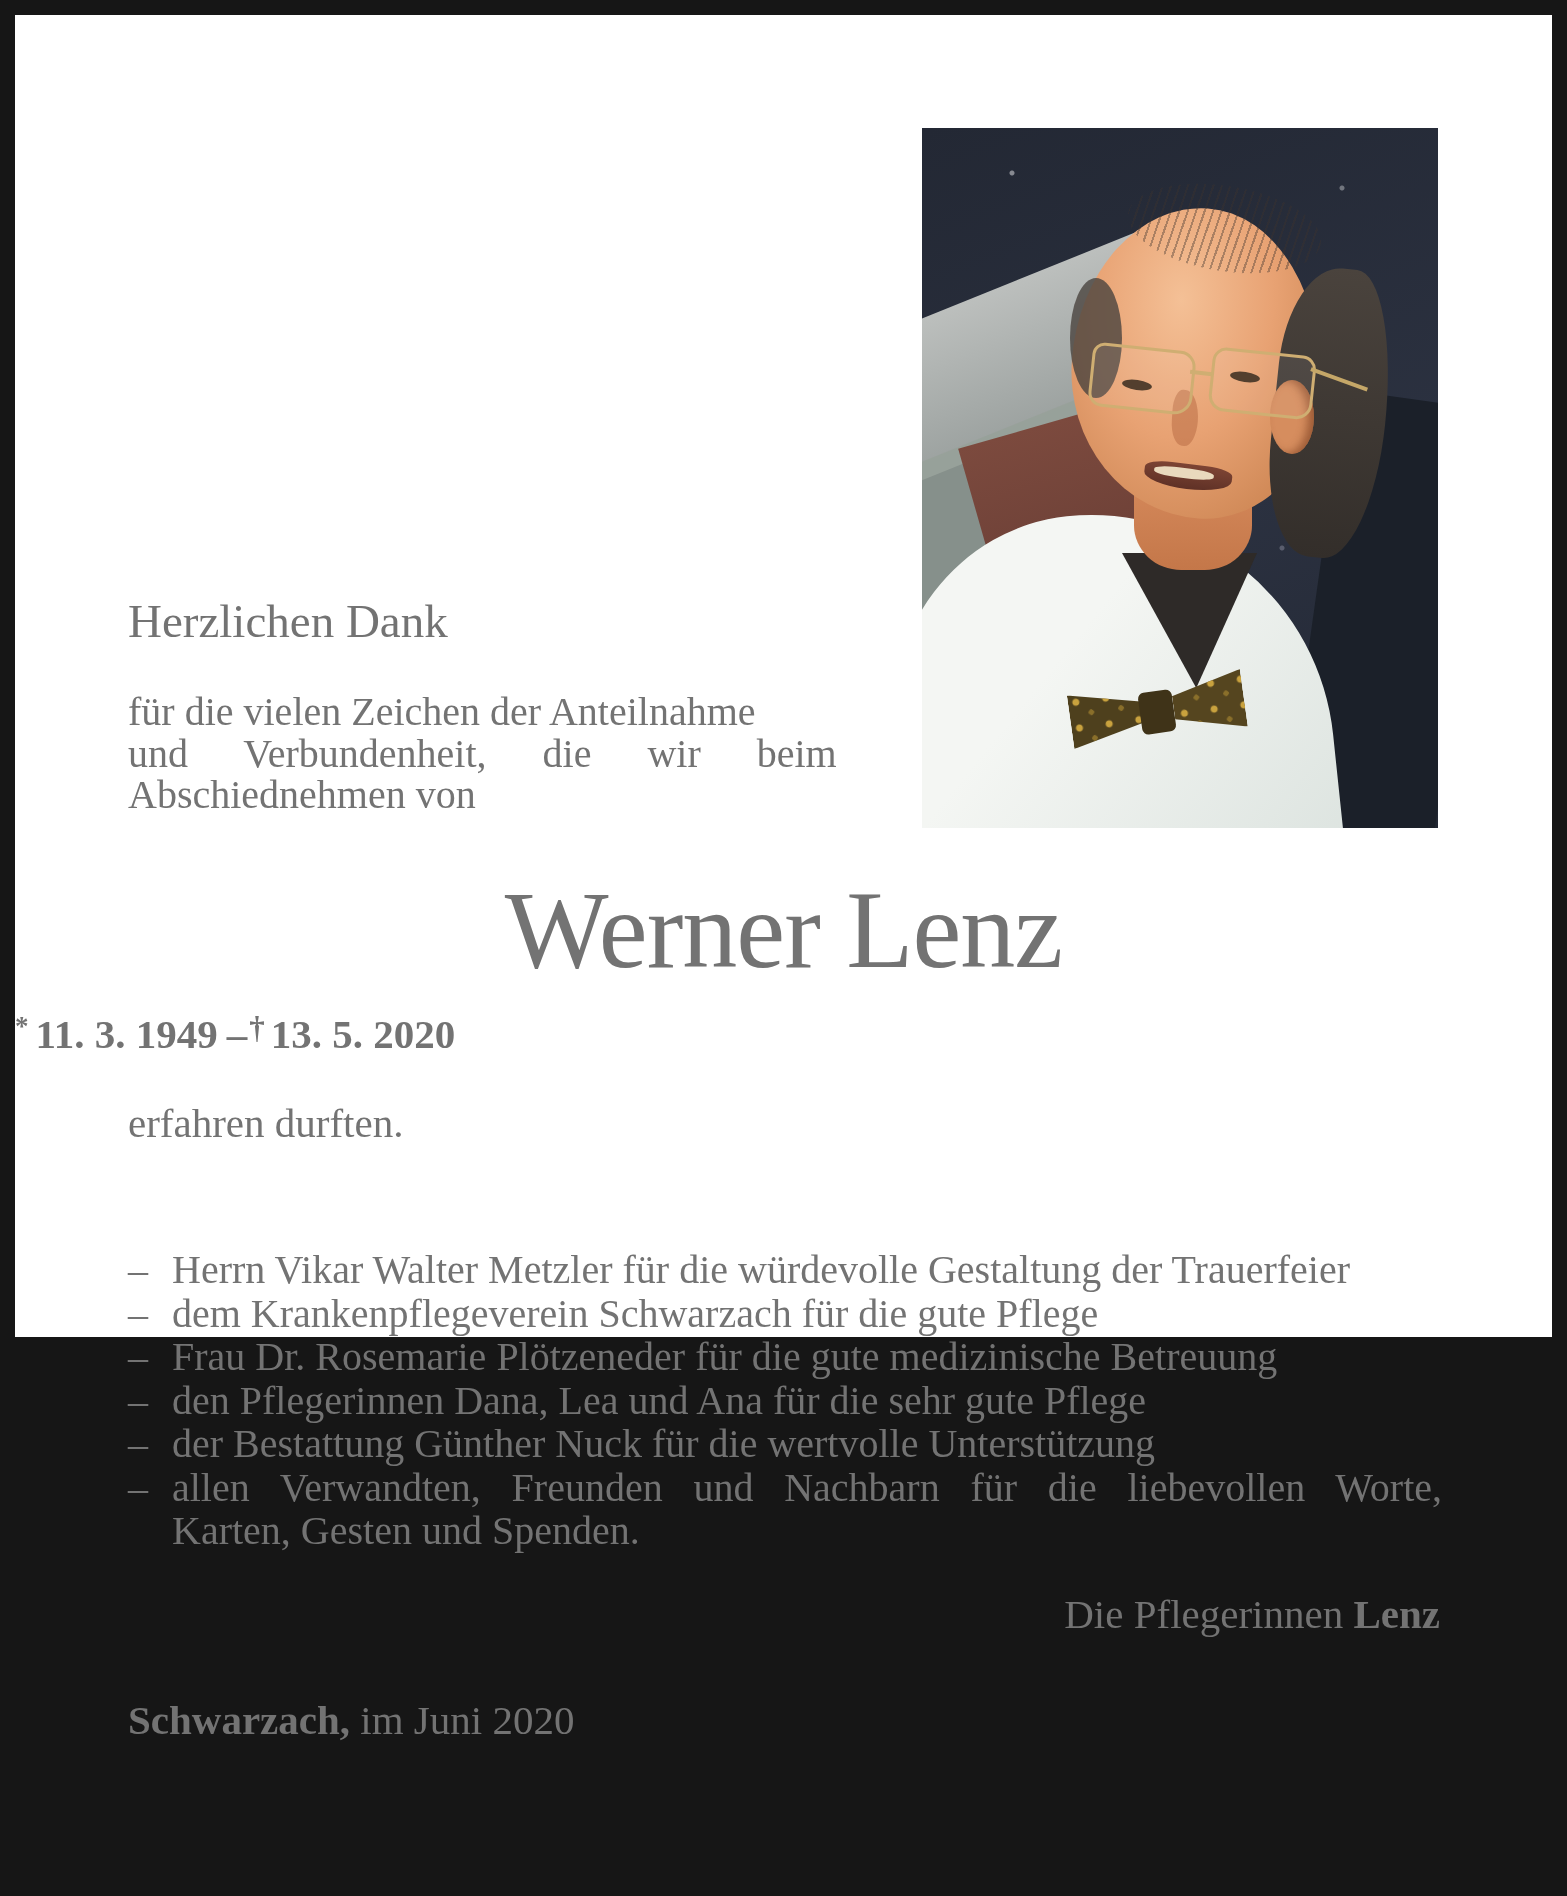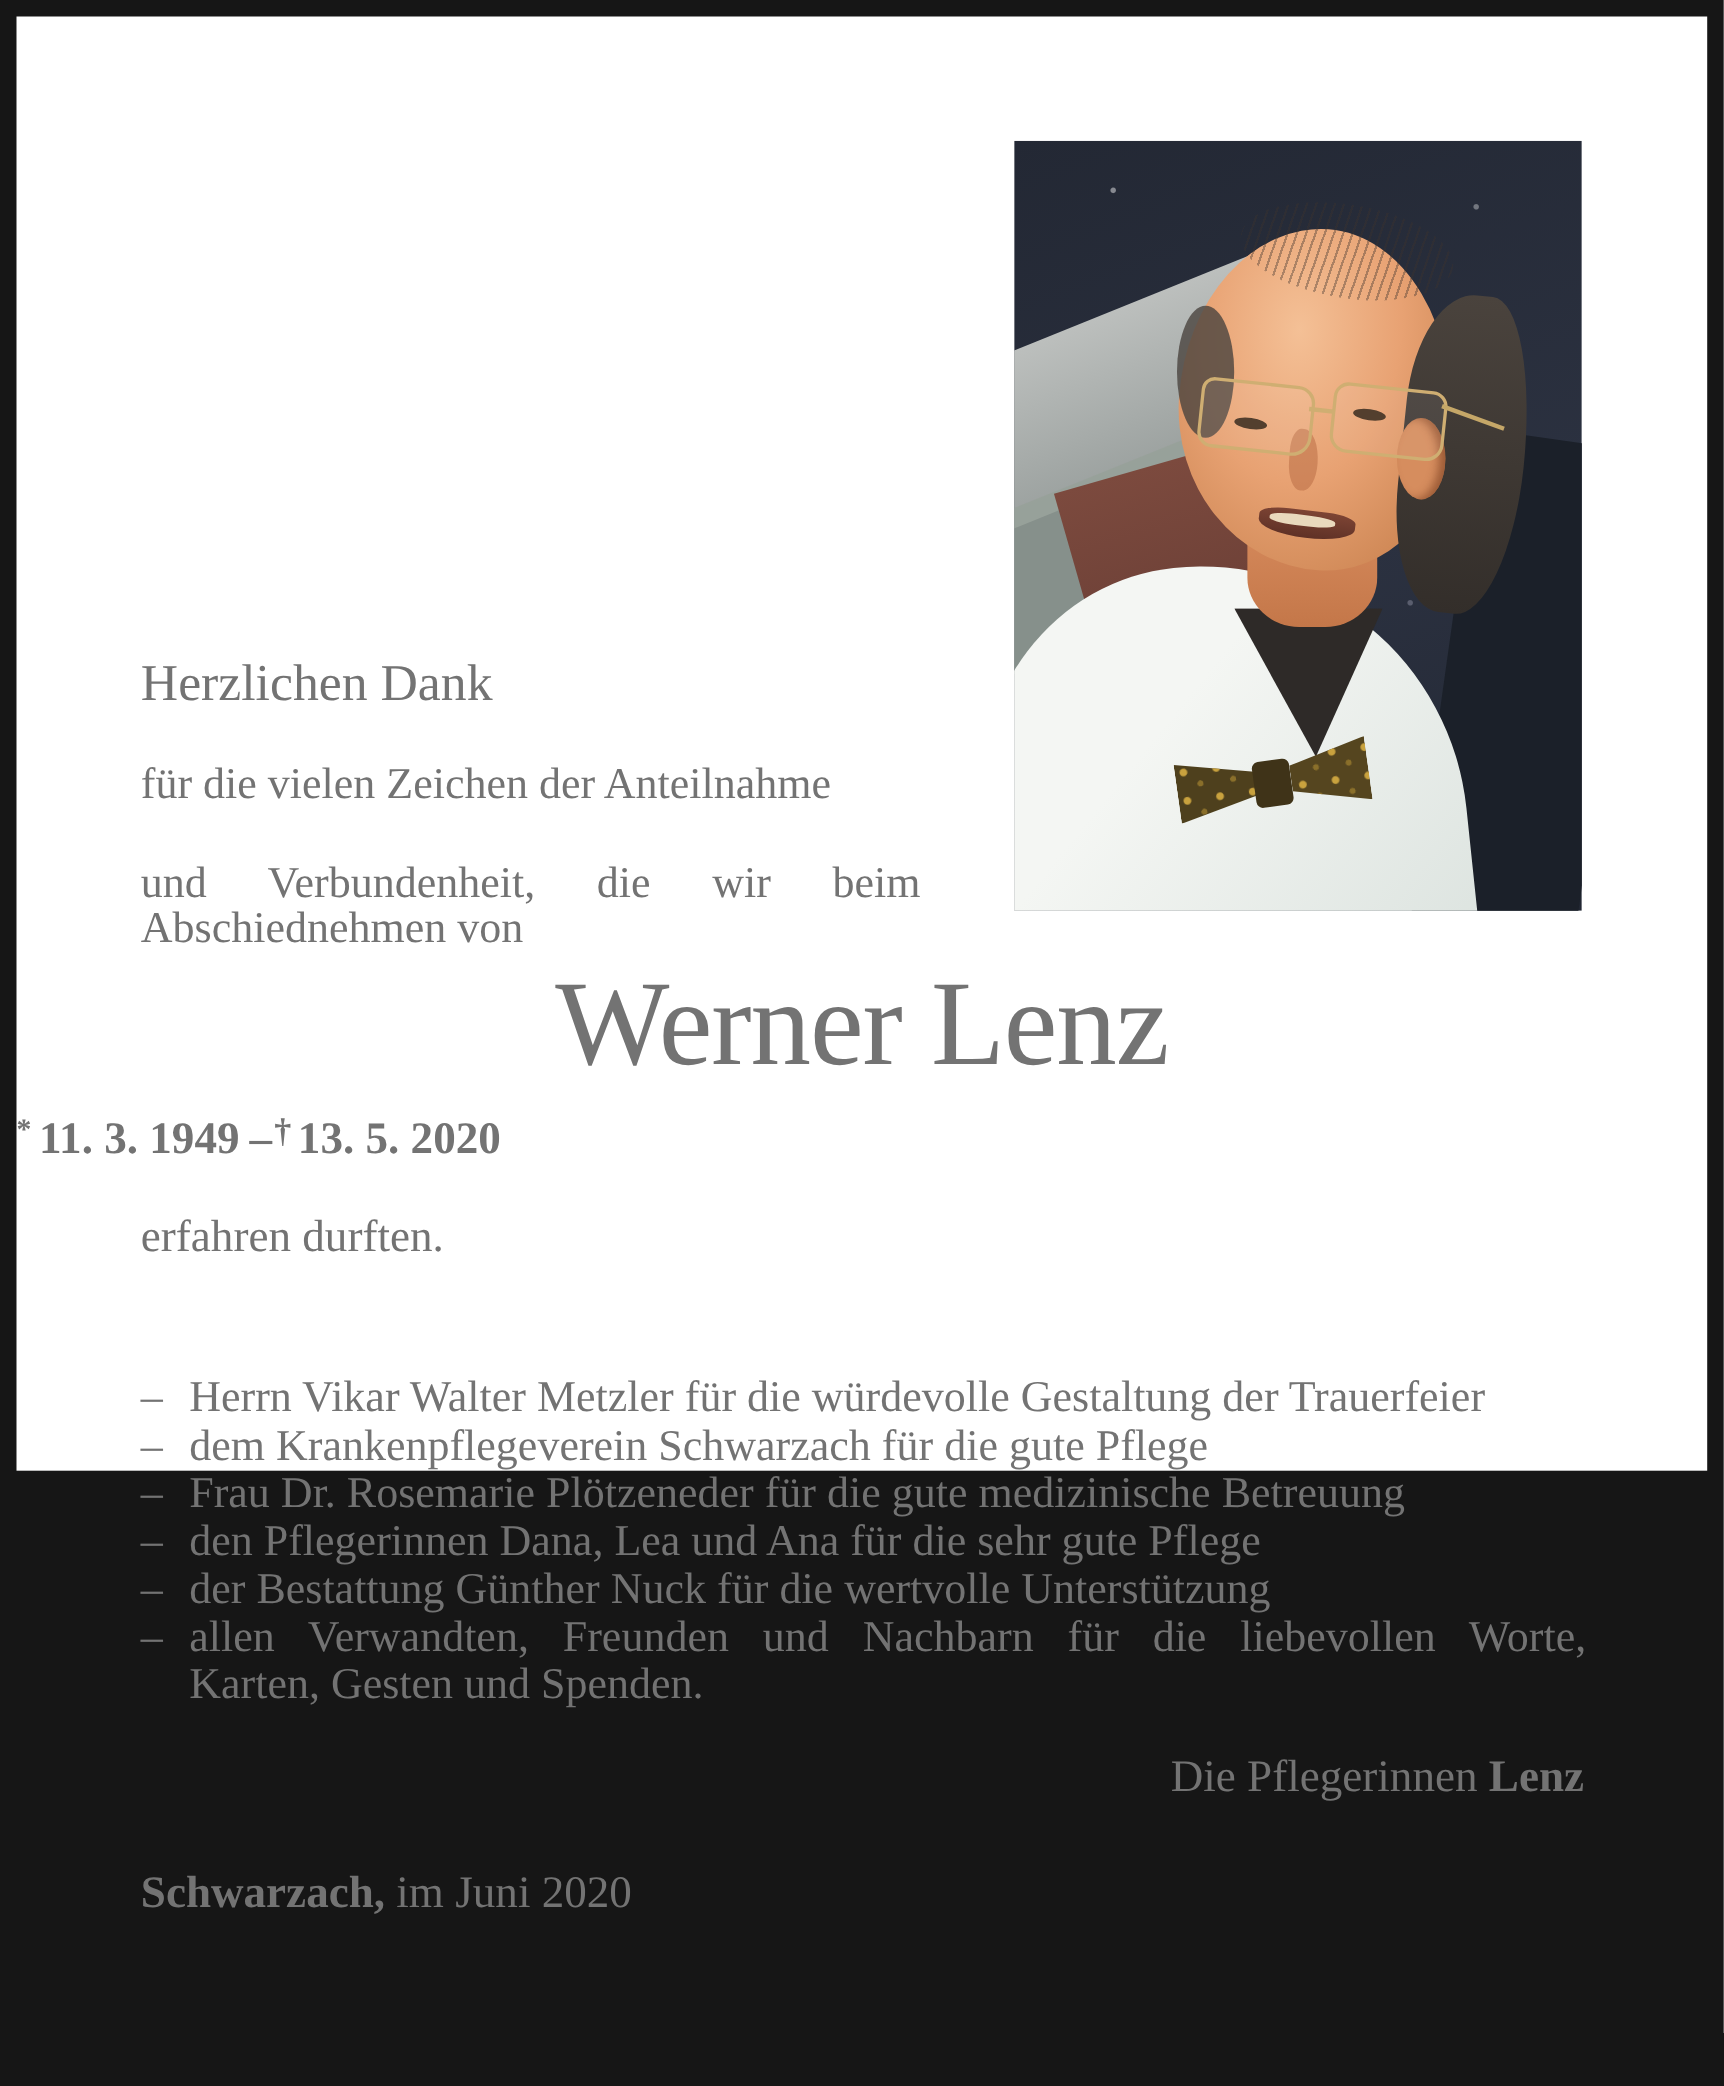--- a/index.html
+++ b/index.html
@@ -20,21 +20,21 @@
   
   .heading{
     position:absolute;left:113px;top:582px;
     font-size:47px;line-height:1.05;
   }
   .intro{
     position:absolute;left:113px;top:676px;width:706px;
     font-size:40px;line-height:41.5px;
   }
   .intro .line{white-space:nowrap;}
-  .intro .line.stretch{word-spacing:46px;margin-top:48px;}
+  .intro .line.stretch{word-spacing:46px;}
   .name{
     position:absolute;left:0;top:860px;width:100%;
     text-align:center;
     font-size:110px;line-height:1;
     letter-spacing:-1px;
   }
   .dates{
     position:absolute;left:0;top:996px;width:100%;
     font-size:41px;font-weight:bold;line-height:1.1;
     white-space:nowrap;

